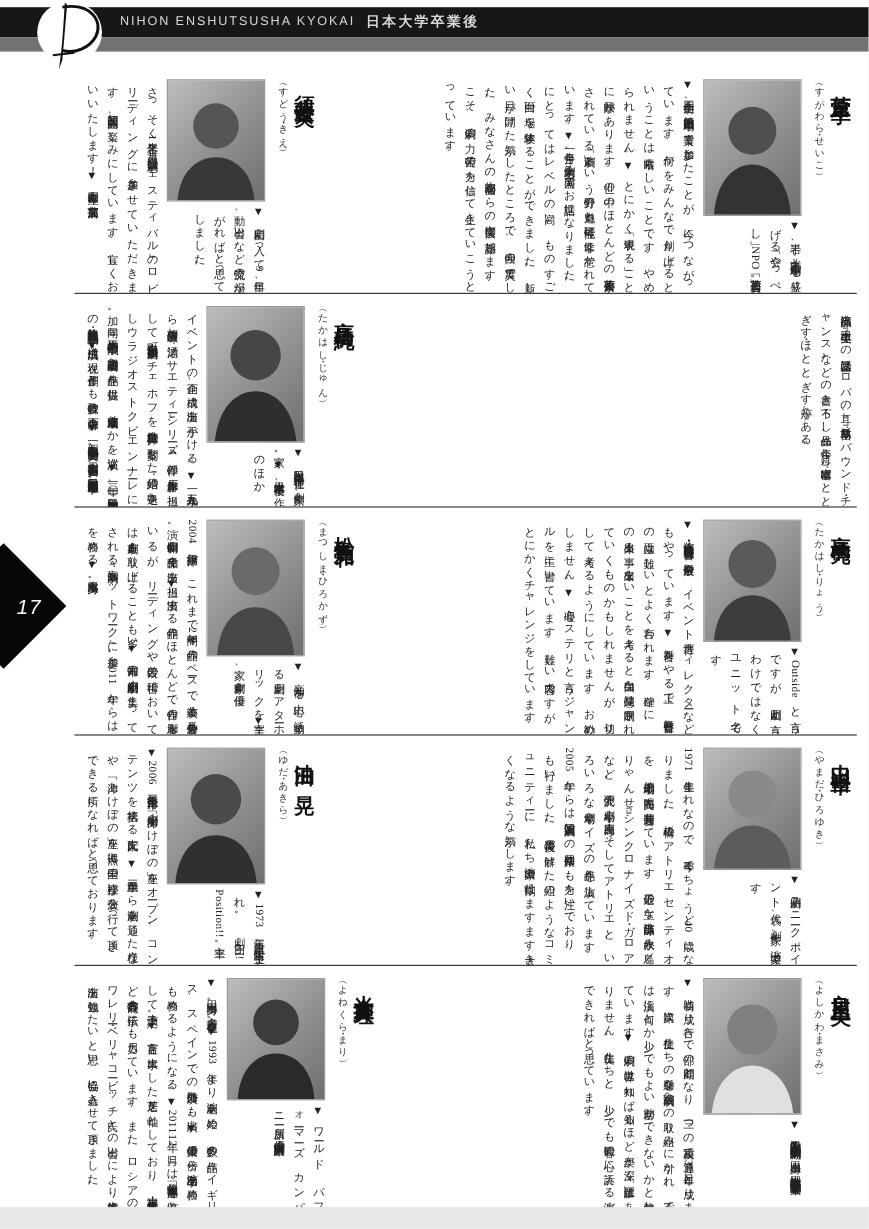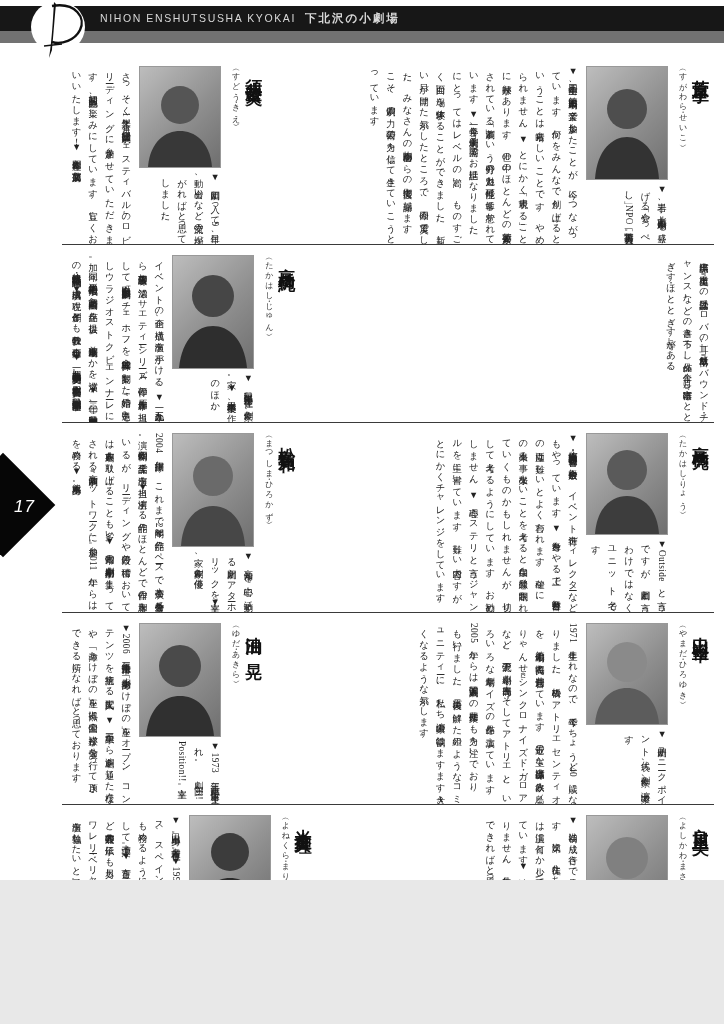--- a/index.html
+++ b/index.html
@@ -1,17 +1,17 @@
 <!DOCTYPE html>
 <html lang="ja"><head>
 <meta charset="utf-8">
 <style>
   html,body{margin:0;padding:0;background:#e8e8e8;}
   .page{
-    position:relative;width:724px;height:880px;background:#ffffff;
+    position:relative;width:724px;height:1006px;background:#ffffff;
     overflow:hidden;font-family:"Liberation Serif", serif;color:#1c1c1c;
     margin:0 auto;
   }
   
   .bar-black{position:absolute;left:0;top:6px;width:724px;height:25px;background:#171717;}
   .bar-gray{position:absolute;left:0;top:31px;width:724px;height:12px;background:#727272;}
   .logo-wrap{position:absolute;left:28px;top:0;width:64px;height:62px;z-index:3;}
   .header-en{
     position:absolute;left:100px;top:12px;color:#d8d8d8;z-index:4;
     font-family:"Liberation Sans", sans-serif;font-size:10.5px;letter-spacing:1.6px;
@@ -76,21 +76,21 @@
   <div class="bar-gray"></div>
   <div class="logo-wrap">
     <svg width="64" height="62" viewBox="0 0 64 62">
       <ellipse cx="30" cy="27" rx="27" ry="26" fill="#ffffff"></ellipse>
       <path d="M24 6 C 48 2, 58 18, 52 30 C 47 40, 34 45, 24 42" fill="none" stroke="#101010" stroke-width="2.4"></path>
       <path d="M26 2 C 25 18, 24 40, 21 58 L 24 50 C 25 40, 27 14, 28 4 Z" fill="#101010"></path>
       <path d="M16 46 L 34 44" stroke="#101010" stroke-width="1.6"></path>
     </svg>
   </div>
   <div class="header-en">NIHON ENSHUTSUSHA KYOKAI</div>
-  <div class="header-jp">下北沢の小劇場</div>
+  <div class="header-jp">日本大学卒業後</div>
 
   <div class="page-marker"></div>
   <div class="page-num">17</div>
 
   <div class="content">
 
     <div class="row row1">
       <div class="profile">
         <div class="p-name">
           <span class="kanji">菅原星子</span>

